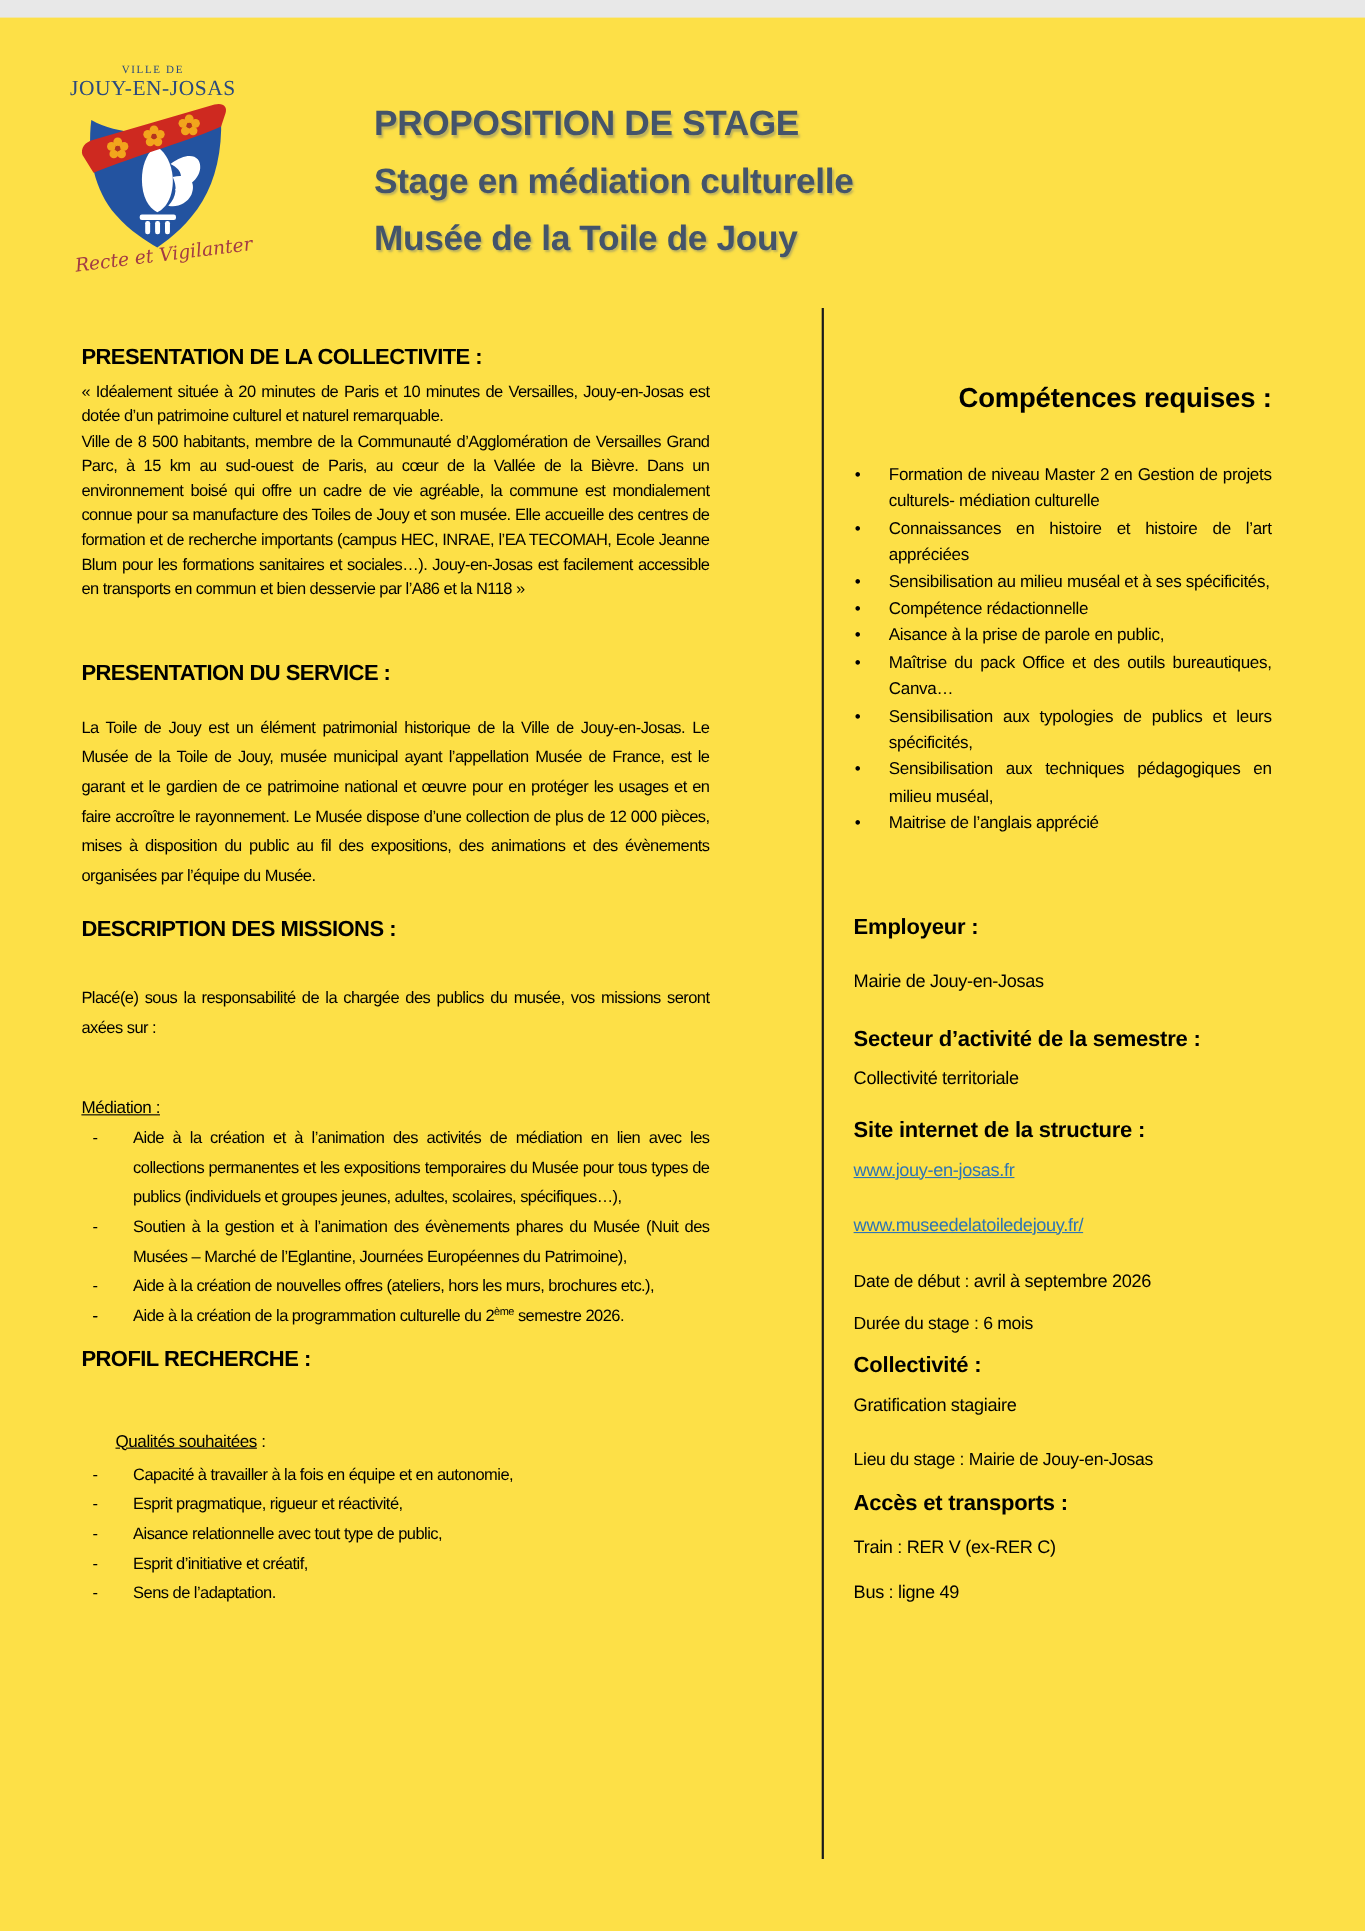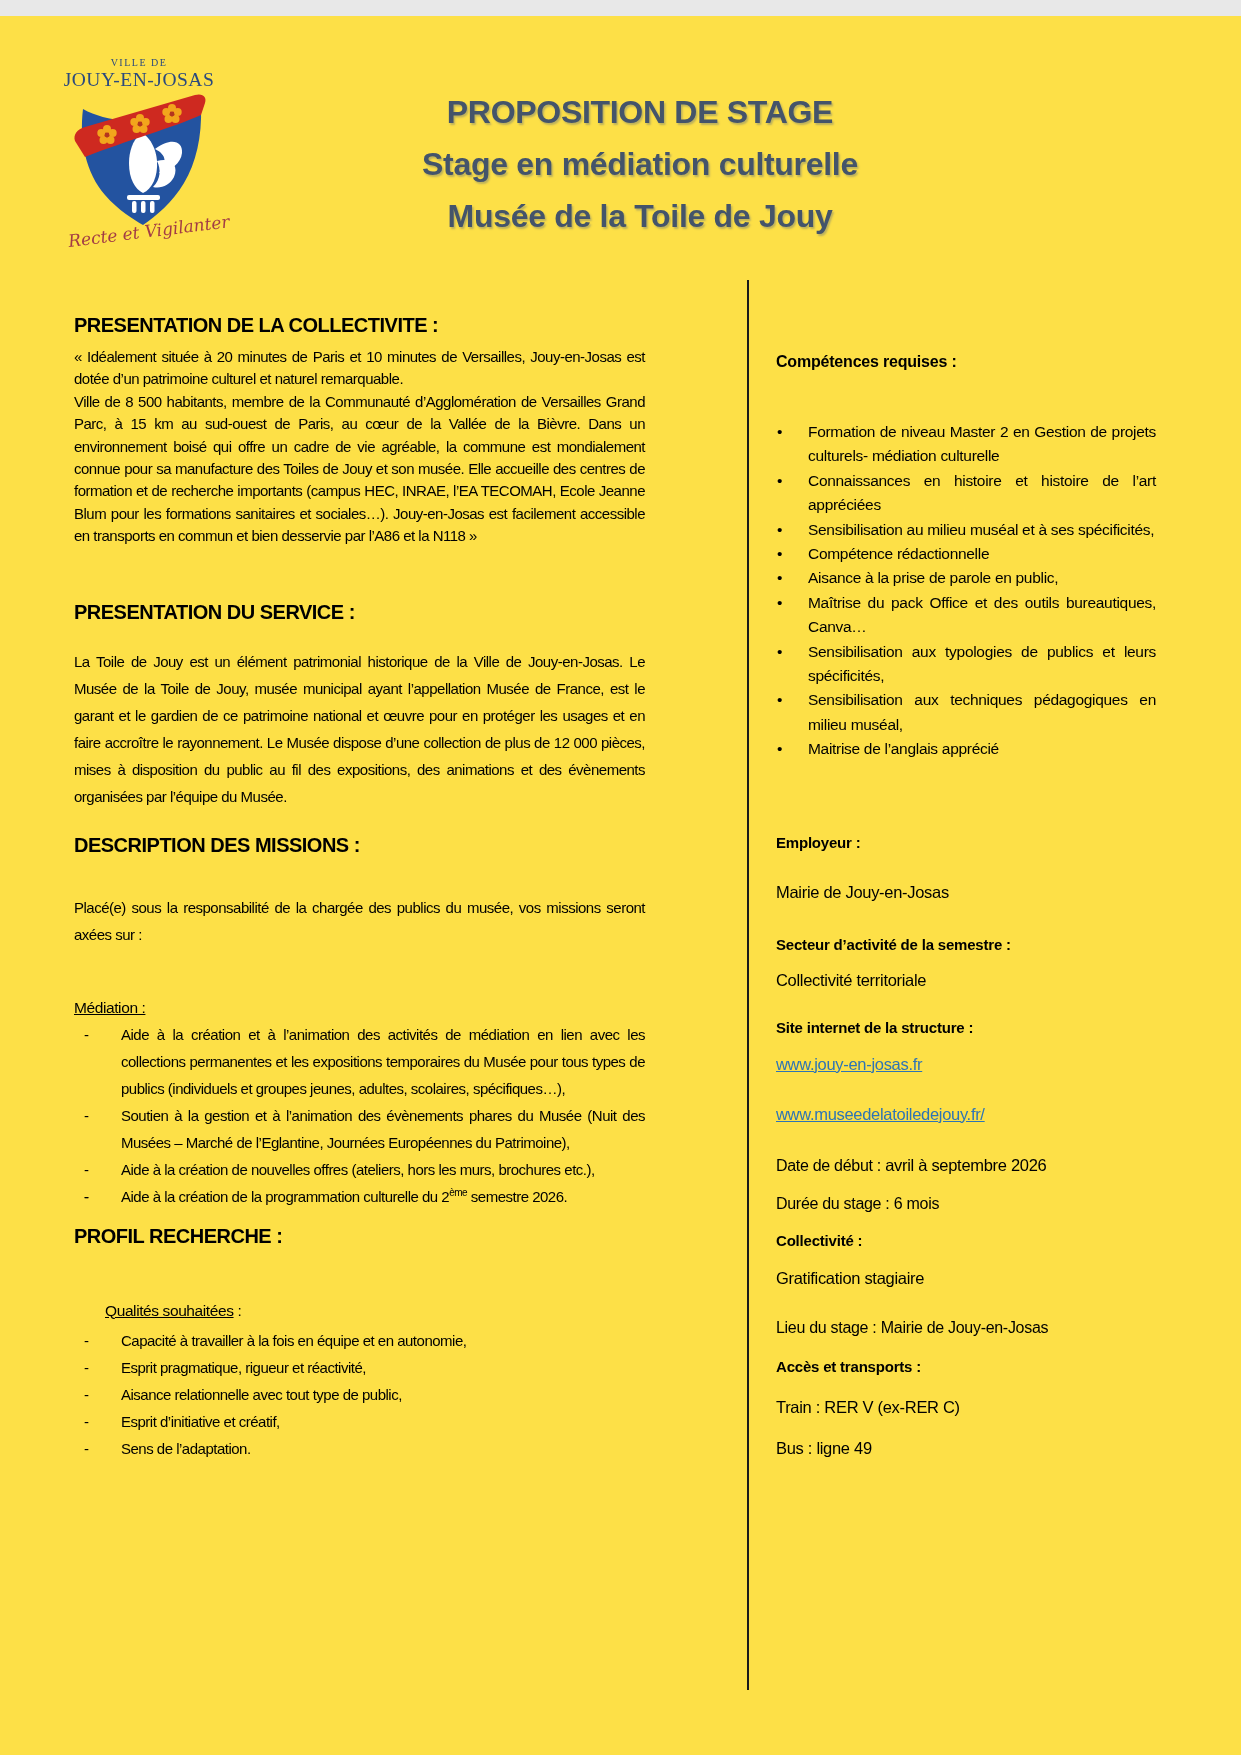--- a/index.html
+++ b/index.html
@@ -5,21 +5,21 @@
   html,body{margin:0;padding:0;background:#e8e8e8;}
   .page{
     position:relative; width:1241px; height:1755px; margin:16px auto;
     background:#fde047; overflow:hidden;
     font-family:"Liberation Sans","DejaVu Sans",sans-serif; color:#000;
   }
   
   .logo{position:absolute; left:55px; top:33px; width:190px; height:210px;}
   
   .title-block{
-    position:absolute; left:340px; top:70px; width:600px; text-align:center;
+    position:absolute; left:340px; top:70px; width:600px; 
     color:#44546A; font-weight:bold;
     text-shadow:1.5px 2px 2px rgba(90,105,125,.40);
   }
   .title-line{font-size:32px; line-height:52px; letter-spacing:-0.3px;}
   
   .divider{position:absolute; left:747px; top:264px; width:2px; height:1410px; background:#1a1a1a;}
   
   .left-col{position:absolute; left:74px; top:296px; width:571px;}
   .h-sec{
     font-size:20px; font-weight:bold; line-height:26px; letter-spacing:-0.5px;
@@ -31,25 +31,25 @@
   .u-label .ul{text-decoration:underline;}
   .mb8{margin-bottom:8px;} .mb13{margin-bottom:13px;} .mb22{margin-bottom:22px;}
   .mb23{margin-bottom:23px;} .mb36{margin-bottom:36px;} .mb46{margin-bottom:46px;}
   .mb48{margin-bottom:48px;} .mb51{margin-bottom:51px;} .mb3{margin-bottom:3px;}
   .indent31{padding-left:31px;}
   .dash-item{position:relative; padding-left:47px; font-size:15px; line-height:27px; letter-spacing:-0.5px; text-align:justify;}
   .dash-item .dm{position:absolute; left:10px; top:0;}
   sup{font-size:10px; vertical-align:super; line-height:0;}
   
   .right-col{position:absolute; left:776px; top:333px; width:380px;}
-  .h-right{font-size:16px; font-weight:bold; letter-spacing:-0.2px; line-height:26px; margin:0 0 45px 0;}
+  .h-right{font-size:25px; font-weight:bold; letter-spacing:-0.2px; line-height:26px; margin:0 0 45px 0;text-align:right;}
   .blist{list-style:none; margin:0 0 69px 0; padding:0;}
   .bi{position:relative; padding-left:32px; font-size:15.5px; line-height:24.4px; letter-spacing:-0.3px; text-align:justify;}
   .bi .bm{position:absolute; left:1px; top:0;}
-  .rc-label{font-size:15px; font-weight:bold; letter-spacing:-0.2px; line-height:24px; margin:0 0 14px 0;}
+  .rc-label{font-size:20px; font-weight:bold; letter-spacing:-0.2px; line-height:24px; margin:0 0 14px 0;}
   .rc-value{font-size:16.5px; letter-spacing:-0.3px; line-height:24px; margin:0 0 14px 0;}
   .rc-inline{font-size:16.5px; letter-spacing:-0.3px; line-height:24px; margin:0 0 14px 0;}
   .rc-inline .b{font-weight:normal; font-size:16px;text-align:center;}
   .g11{margin-bottom:11px;} .g12{margin-bottom:12px;} .g13{margin-bottom:13px;}
   .g15{margin-bottom:15px;} .g16{margin-bottom:16px;} .g17{margin-bottom:17px;}
   .g24{margin-bottom:24px;} .g25{margin-bottom:25px;} .g26{margin-bottom:26px;}
   .g27{margin-bottom:27px;} .g29{margin-bottom:29px;}
   a.doc-link{color:#2E74B5; text-decoration:underline; cursor:pointer;}
   
   .footer{

